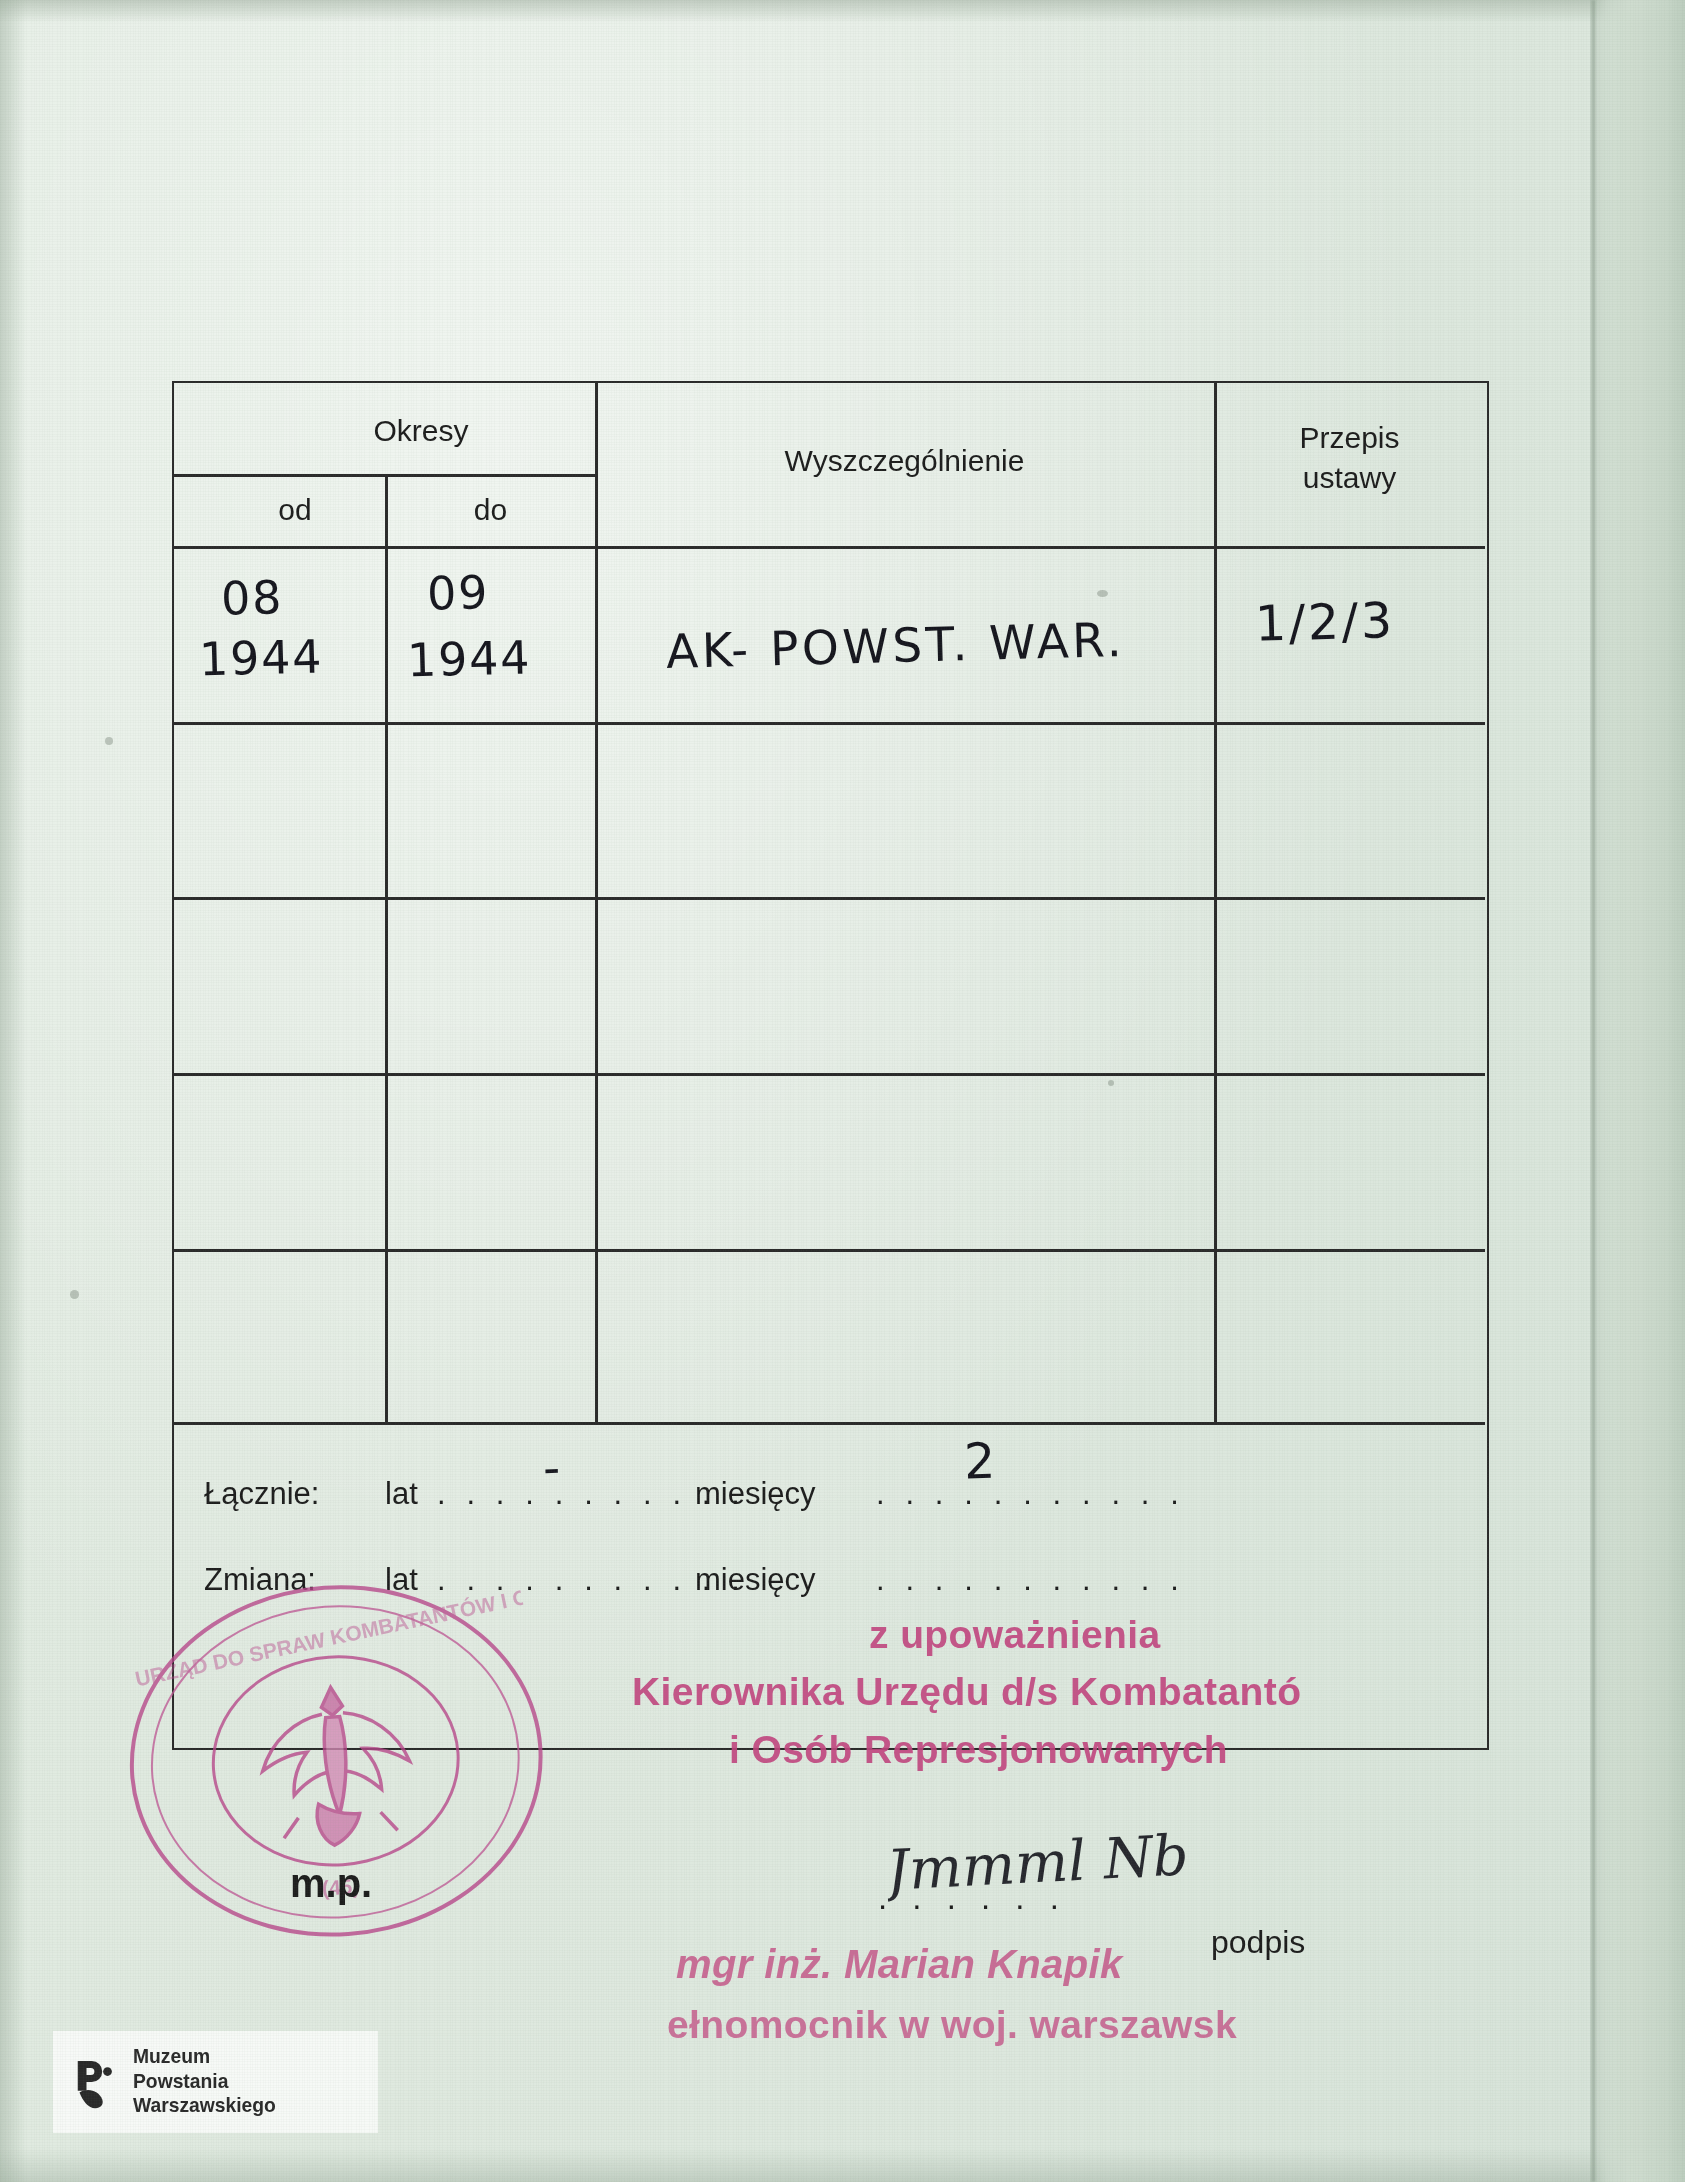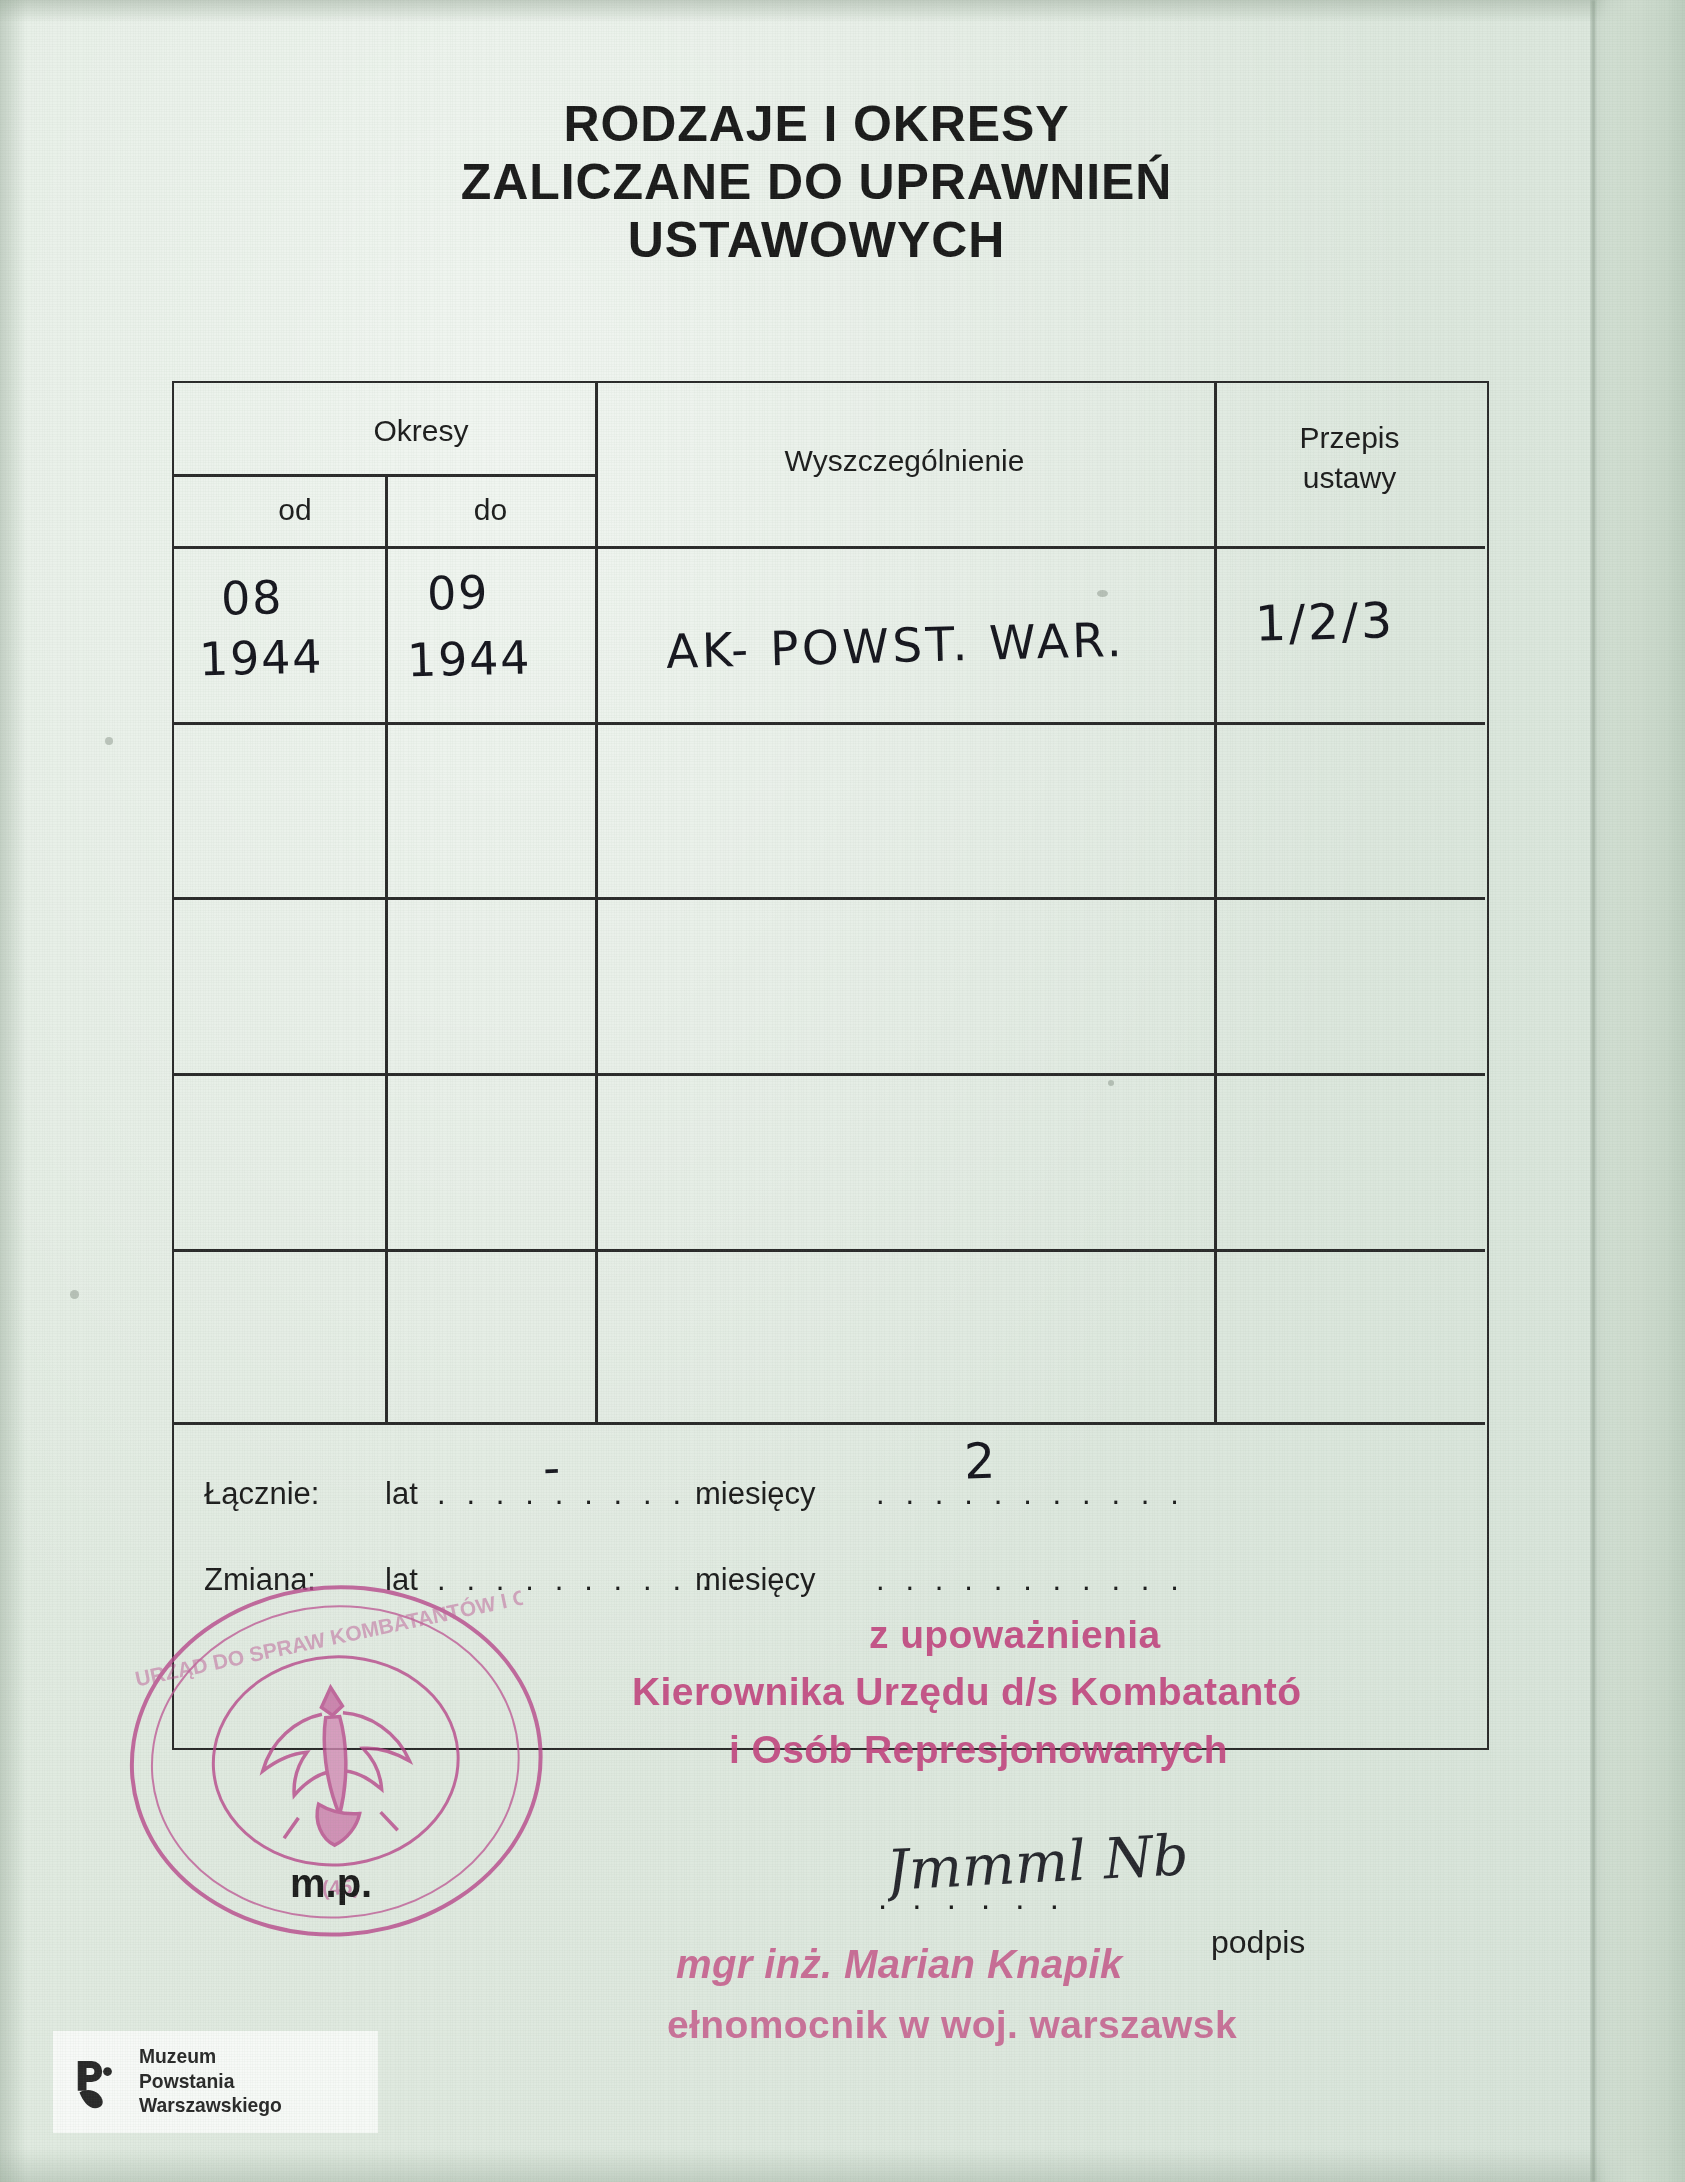--- a/index.html
+++ b/index.html
@@ -234,21 +234,21 @@
   
   #watermark {
     position: absolute;
     left: 53px;
     bottom: 49px;
     width: 325px;
     height: 102px;
     background: rgba(255,255,255,0.72);
     display: flex;
     align-items: center;
-    gap: 14px;
+    gap: 8px;
     padding-left: 16px;
     box-sizing: border-box;
   }
   #watermark .wm-text {
     font-size: 19.3px;
     line-height: 24.6px;
     color: #2a2a2a;
     font-weight: bold;
   }
   #watermark .wm-text span { display: block; }
@@ -269,25 +269,20 @@
   <div id="left-dark"></div>
   <div id="bottom-dark"></div>
   <div id="right-edge"></div>
   <div id="right-edge-line"></div>
 
   <div class="smudge" style="left:105px;top:737px;width:8px;height:8px;"></div>
   <div class="smudge" style="left:70px;top:1290px;width:8.8px;height:8.8px;"></div>
   <div class="smudge" style="left:1097px;top:590px;width:10.5px;height:7px;"></div>
   <div class="smudge" style="left:1108px;top:1080px;width:6.1px;height:6.1px;"></div>
 
-  <div id="title">
-    <span class="l">RODZAJE I OKRESY</span>
-    <span class="l">ZALICZANE DO UPRAWNIEŃ</span>
-    <span class="l">USTAWOWYCH</span>
-  </div>
 
   <div id="table">
 
     <div class="vline" style="left:211px; top:91px; height:948px;"></div>
     <div class="vline" style="left:421px; top:0px; height:1039px;"></div>
     <div class="vline" style="left:1040px; top:0px; height:1039px;"></div>
 
     <div class="hline" style="left:0px; top:91px; width:421px;"></div>
 
     <div class="hline" style="left:0px; top:163px; width:1311px;"></div>

